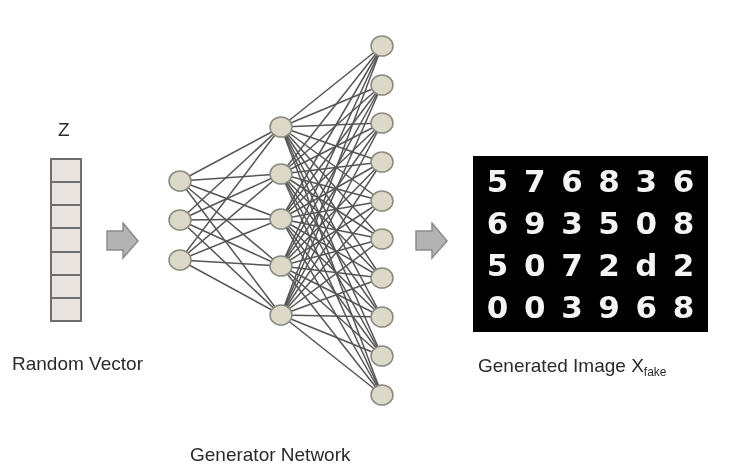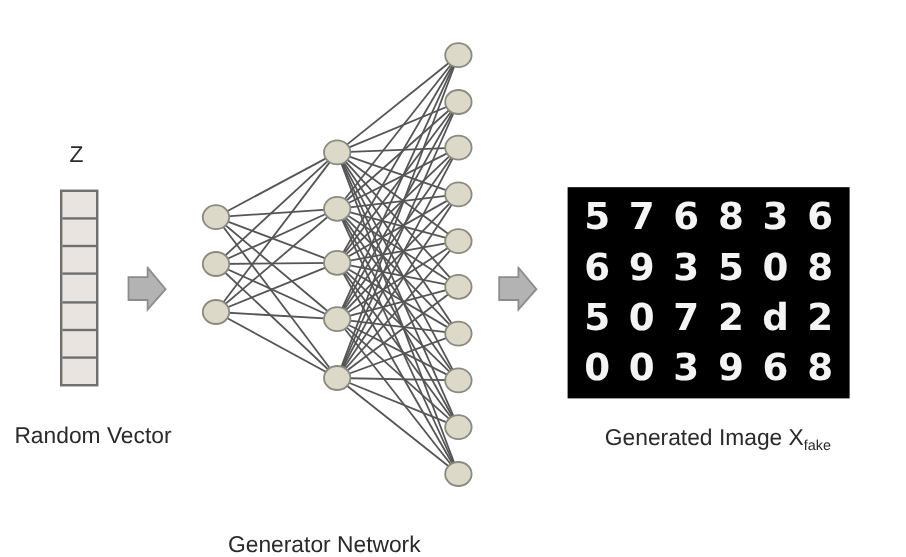--- a/index.html
+++ b/index.html
@@ -5,21 +5,21 @@
   html,body{margin:0;padding:0;background:#ffffff;}
   body{width:755px;height:464px;position:relative;overflow:hidden;font-family:"Liberation Sans",sans-serif;color:#222;}
   .abs{position:absolute;}
   .label{font-size:19px;color:#2a2a2a;white-space:nowrap;}
   #z-label{left:58px;top:119px;font-size:19px;}
   #vector{left:50px;top:158px;width:32px;height:164px;border:2px solid #6f6f6f;background:#e9e4df;box-sizing:border-box;display:flex;flex-direction:column;}
   #vector .cell{flex:1;border-bottom:2px solid #6f6f6f;}
   #vector .cell:last-child{border-bottom:none;}
   #rv-label{left:12px;top:353px;}
   #gn-label{left:190px;top:444px;}
-  #gi-label{left:504px;top:355px;}
+  #gi-label{left:478px;top:355px;}
   #gi-label sub{font-size:12px;vertical-align:-4px;}
   #net{left:0;top:0;}
   .arrow{position:absolute;}
   #img-grid{left:473px;top:156px;width:235px;height:176px;background:#000;display:grid;grid-template-columns:repeat(6,1fr);grid-template-rows:repeat(4,1fr);padding:4px 6px;box-sizing:border-box;}
   .digit{color:#f4f4f4;font-family:"DejaVu Sans",sans-serif;font-size:31px;font-weight:bold;display:flex;align-items:center;justify-content:center;line-height:1;}
 </style>
 </head>
 <body>
 
 <div class="abs label" id="z-label">Z</div>

